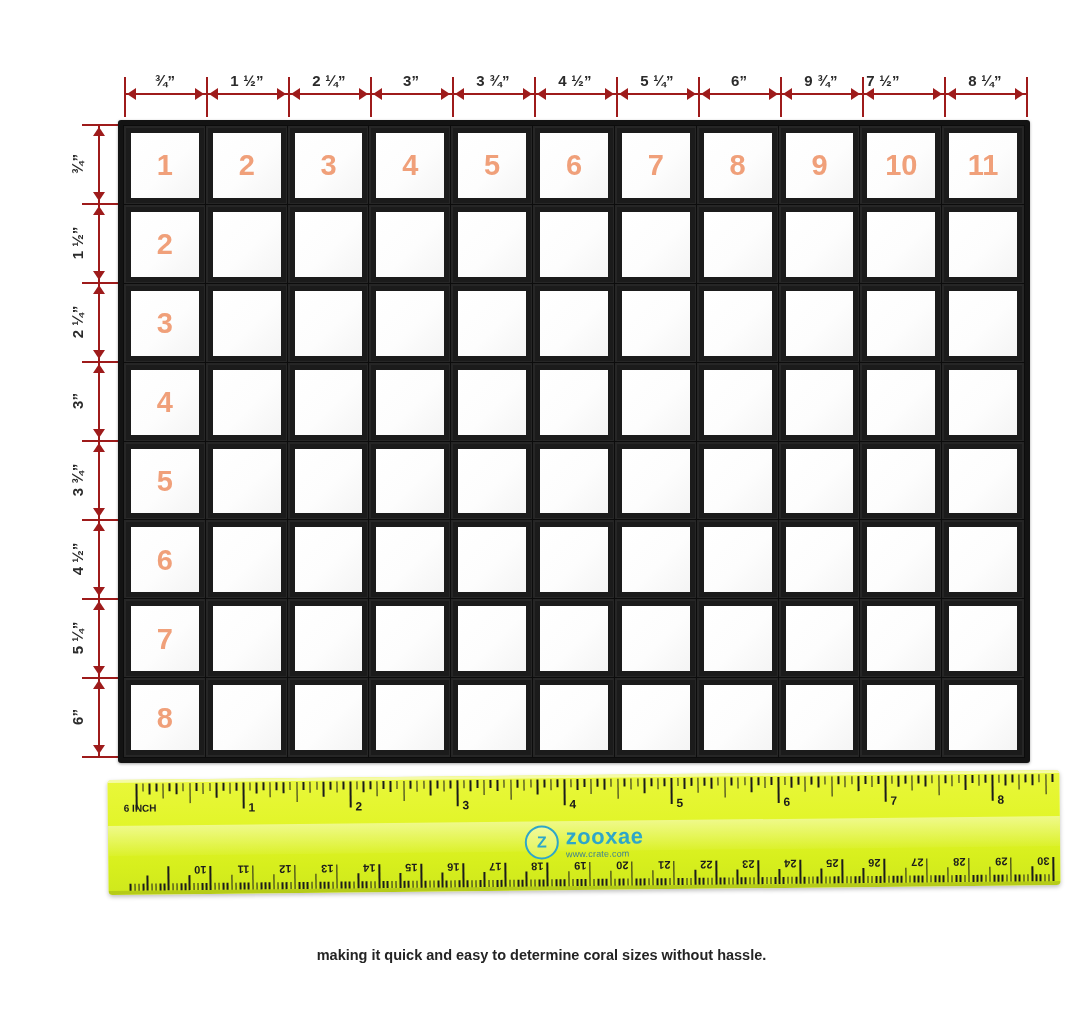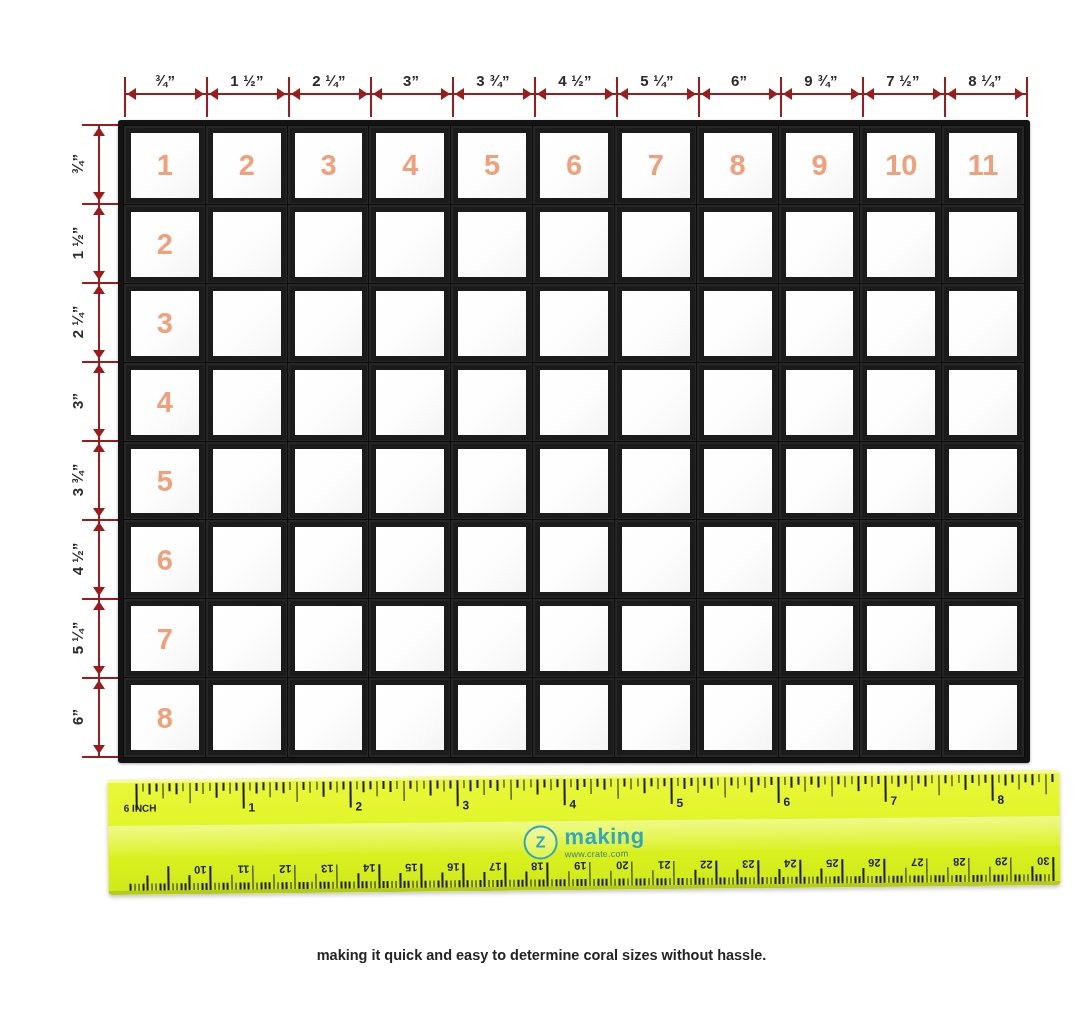--- a/index.html
+++ b/index.html
@@ -325,21 +325,21 @@
         <div class="arrow-r" style="left: 481px;"></div>
         <div class="h-seg" style="left: 492px; width: 82px;">5 ¼”</div>
         <div class="arrow-l" style="left: 495px;"></div>
         <div class="arrow-r" style="left: 563px;"></div>
         <div class="h-seg" style="left: 574px; width: 82px;">6”</div>
         <div class="arrow-l" style="left: 577px;"></div>
         <div class="arrow-r" style="left: 645px;"></div>
         <div class="h-seg" style="left: 656px; width: 82px;">9 ¾”</div>
         <div class="arrow-l" style="left: 659px;"></div>
         <div class="arrow-r" style="left: 727px;"></div>
-        <div class="h-seg" style="left: 738px; width: 82px;">7 ½”</div>
+        <div class="h-seg" style="left: 718px; width: 82px;">7 ½”</div>
         <div class="arrow-l" style="left: 741px;"></div>
         <div class="arrow-r" style="left: 809px;"></div>
         <div class="h-seg" style="left: 820px; width: 82px;">8 ¼”</div>
         <div class="arrow-l" style="left: 823px;"></div>
         <div class="arrow-r" style="left: 891px;"></div>
       </div>
   </div>
 
   <div class="v-ruler">
     <div class="axis-line"></div>
@@ -901,21 +901,21 @@
         <div class="r-num-bot" style="left: 260.984px;">14</div>
         <div class="r-num-bot" style="left: 218.858px;">13</div>
         <div class="r-num-bot" style="left: 176.732px;">12</div>
         <div class="r-num-bot" style="left: 134.606px;">11</div>
         <div class="r-num-bot" style="left: 92.4803px;">10</div>
       </div>
     <div class="r-inchlabel" id="inch-label" style="left: 16px;">6 INCH</div>
     <div class="brand">
       <div class="logo">Z</div>
       <div class="btxt">
-        <span class="bname">making</span>
+        <span class="bname">zooxae</span>
         <span class="burl">www.crate.com</span>
       </div>
     </div>
   </div>
 
   <div class="caption">
     <p>
       <br>
       <span>making it quick and easy to determine coral sizes without hassle.</span>
     </p>

